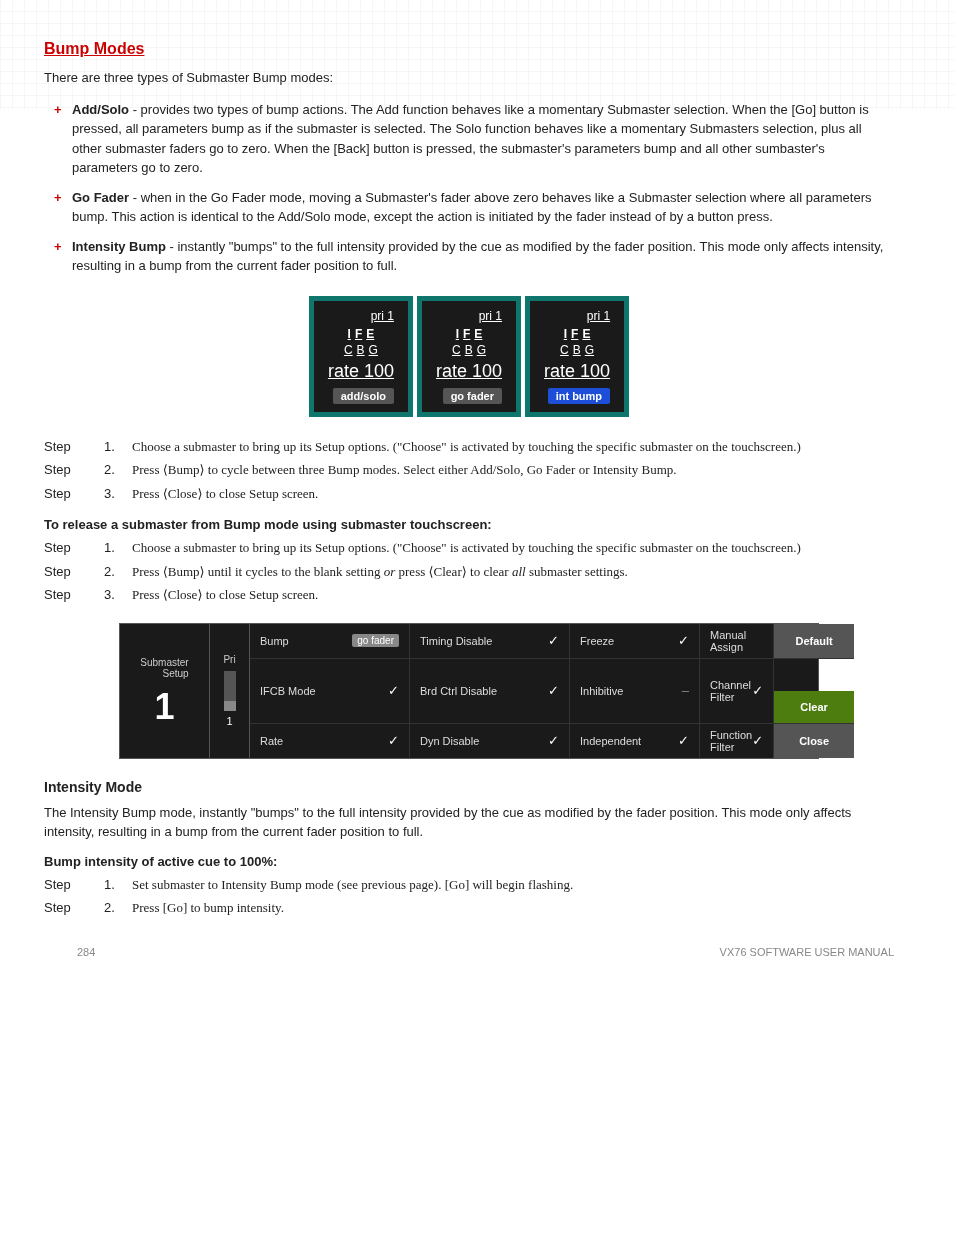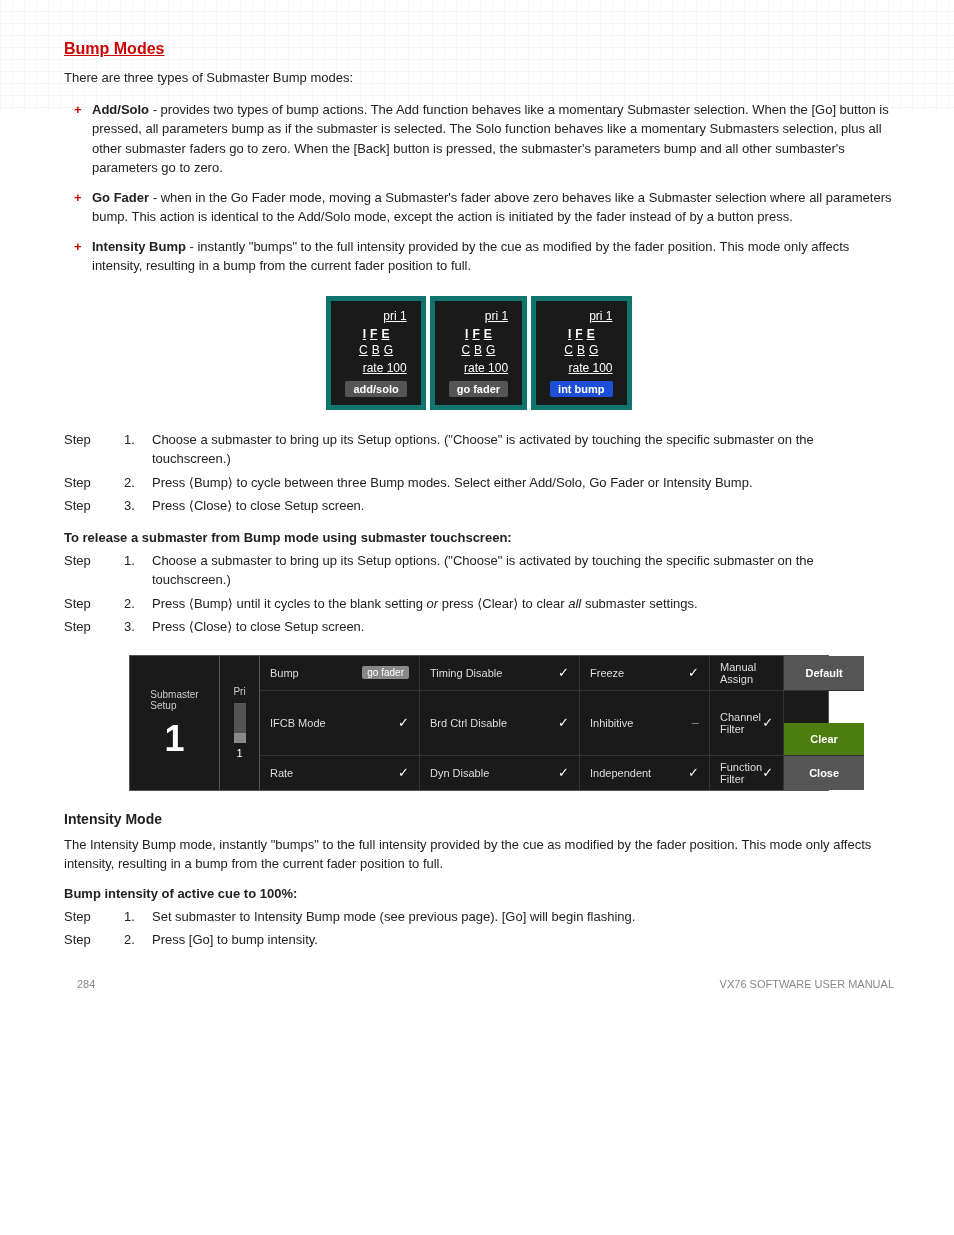--- a/index.html
+++ b/index.html
@@ -6,21 +6,21 @@
     body {
       font-family: Arial, Helvetica, sans-serif;
       font-size: 13px;
       background: #fff;
       color: #222;
       width: 954px;
       min-height: 1235px;
       position: relative;
     }
     .page {
-      padding: 40px 60px 60px 64px;
+      padding: 40px 60px 60px 44px;
       position: relative;
     }
     .watermark {
       position: absolute;
       top: 0; left: 0; right: 0;
       height: 110px;
       overflow: hidden;
       opacity: 0.07;
       pointer-events: none;
     }
@@ -96,21 +96,21 @@
       color: #888;
     }
     .bump-card .row2 {
       display: flex;
       justify-content: center;
       gap: 4px;
       margin-bottom: 4px;
     }
     .bump-card .rate-row {
       margin-bottom: 6px;
-      font-size: 12px;
+      font-size: 18px;
     }
     .bump-card .btn-label {
       display: inline-block;
       padding: 2px 8px;
       font-size: 11px;
       font-weight: bold;
       color: #fff;
       background: #444;
       border-radius: 2px;
     }
@@ -133,20 +133,21 @@
     }
     .step-label {
       min-width: 60px;
       font-weight: normal;
     }
     .step-num {
       min-width: 28px;
     }
     .step-content {
       flex: 1;
+      font-family: Liberation Serif, serif;
     }
 
     
     .submaster-diagram {
       border: 1.5px solid #555;
       background: #1a1a1a;
       color: #fff;
       margin: 18px auto;
       width: 700px;
       display: flex;
@@ -159,21 +160,21 @@
       flex-direction: column;
       align-items: center;
       justify-content: center;
       padding: 8px 10px;
       border-right: 1px solid #555;
       min-width: 90px;
     }
     .sub-left .sub-title {
       font-size: 10px;
       color: #ccc;
-      text-align: left;
+      text-align: right;
       margin-bottom: 10px;
     }
     .sub-left .sub-num {
       font-size: 36px;
       font-weight: bold;
       line-height: 1;
     }
     .sub-pri {
       display: flex;
       flex-direction: column;

